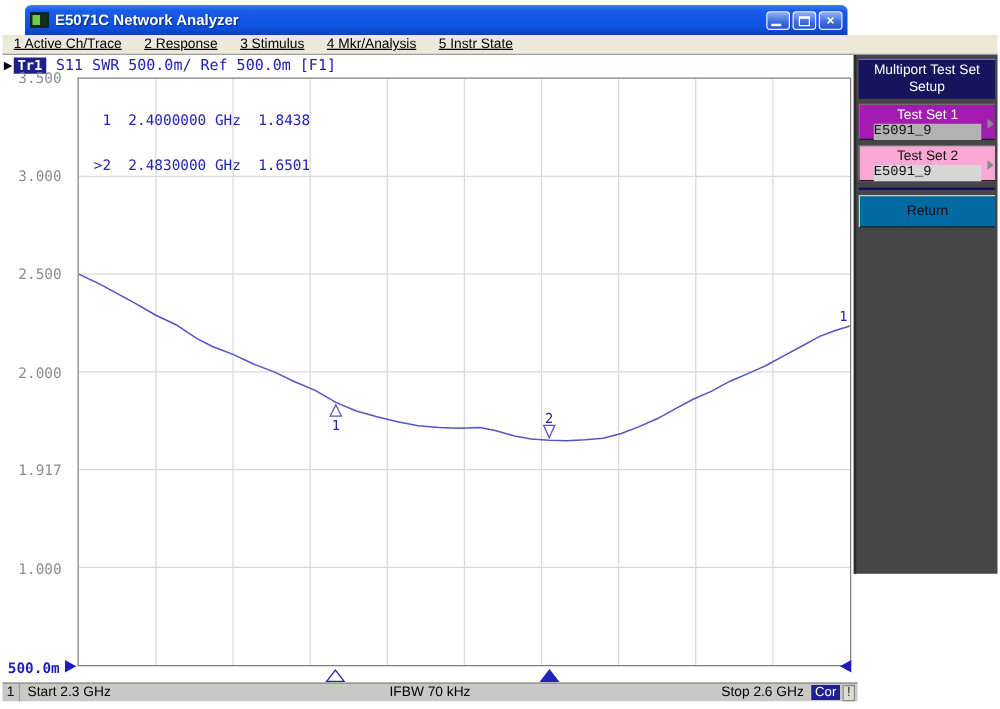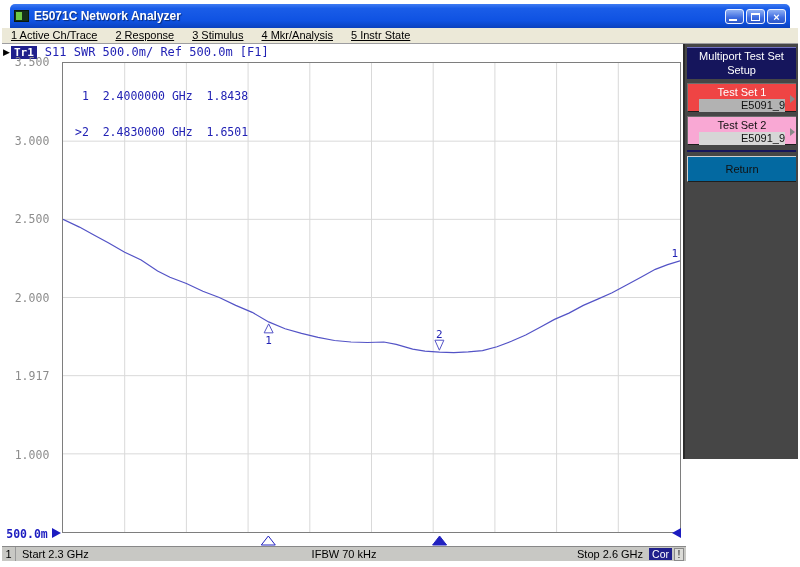--- a/index.html
+++ b/index.html
@@ -1,19 +1,19 @@
 <!DOCTYPE html>
 <html><head>
 <meta charset="utf-8">
 <style>
   * { margin:0; padding:0; box-sizing:border-box; }
   html,body { width:800px; height:567px; background:#fff; font-family:"Liberation Sans", sans-serif; position:relative; overflow:hidden; }
 
   
-  #titlebar { position:absolute; left:10px; top:4px; width:780px; height:24px;
+  #titlebar { position:absolute; left:20px; top:4px; width:658px; height:24px;
     background:linear-gradient(to bottom,#3f7bf2 0%,#1a5de8 18%,#0f52e2 70%,#0a41be 100%);
     border-radius:5px 5px 0 0; display:flex; align-items:center; }
   #app-icon { width:15px; height:12px; margin-left:4px; background:#16301a; border:1px solid #0a1a0c; position:relative; }
   #app-icon::after { content:""; position:absolute; left:1px; top:1px; width:6px; height:8px; background:#6fca46; }
   #title-text { color:#fff; font-weight:bold; font-size:12px; margin-left:5px; text-shadow:1px 1px 1px #0a2c7a; }
   #win-buttons { margin-left:auto; margin-right:4px; display:flex; gap:2px; }
   .winbtn { width:19px; height:15px; border:1px solid #eef2ff; border-radius:3px;
     background:linear-gradient(to bottom,#8fb0f4,#3c6ae0 60%,#2e58c8); position:relative; }
   .winbtn .min-glyph { position:absolute; left:3px; bottom:2px; width:8px; height:2px; background:#fff; }
   .winbtn .restore-glyph { position:absolute; left:4px; top:3px; width:9px; height:8px; border:1px solid #fff; border-top-width:2px; background:transparent; }
@@ -62,24 +62,24 @@
     text-align:center; margin-right:2px; color:#222; }
 
   
   #sidebar { position:absolute; left:683px; top:44px; width:115px; height:415px; background:#464646;
     border-left:2px solid #2b2b2b; }
   #sidebar-header { margin:3px 2px 0 2px; background:#15155c; border-top:1px solid #7070c0; color:#fff;
     font-size:11px; line-height:14px; text-align:center; padding:1px 2px 2px 2px; }
   .softkey { margin:4px 2px 0 2px; position:relative; padding-top:2px; height:29px;
     border-top:1px solid #6e6e6e; border-left:1px solid #6e6e6e; border-bottom:1px solid #1e1e1e; }
   .softkey .sk-label { text-align:center; font-size:11px; line-height:12px; }
-  .softkey .sk-value { width:86px; margin:1px auto 0 auto; text-align:right; font-size:11px; line-height:13px; }
+  .softkey .sk-value { width:86px; margin:1px auto 0 auto; text-align:left; font-size:11px; line-height:13px;font-family:Liberation Mono, monospace; }
   .softkey .sk-arrow { position:absolute; right:1px; top:11px; width:0; height:0;
     border-left:5px solid #8a8a8a; border-top:4px solid transparent; border-bottom:4px solid transparent; }
-  #softkey-testset1 { background:#ef4444; color:#fff; }
+  #softkey-testset1 { background:#a21caf; color:#fff; }
   #softkey-testset1 .sk-value { background:#b2b2b2; color:#111; }
   #softkey-testset2 { background:#f9a8d4; color:#111; }
   #softkey-testset2 .sk-value { background:#d6d6d6; color:#111; }
   #sidebar-separator { margin:5px 2px 0 2px; height:2px; background:#15155c; }
   #softkey-return { margin:4px 2px 0 2px; height:26px; background:#0369a1; color:#111; text-align:center;
     font-size:11px; line-height:25px; border-top:1px solid #cfcfcf; border-left:1px solid #cfcfcf; border-bottom:1px solid #1e1e1e; }
 </style>
 </head>
 <body>
 

